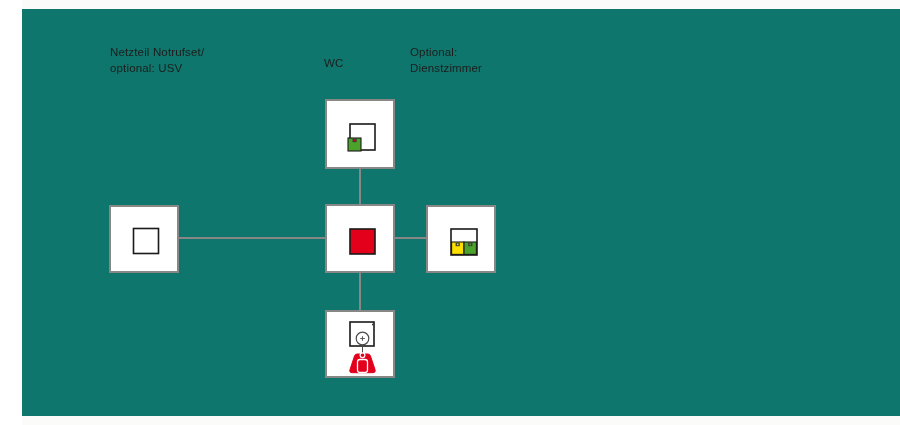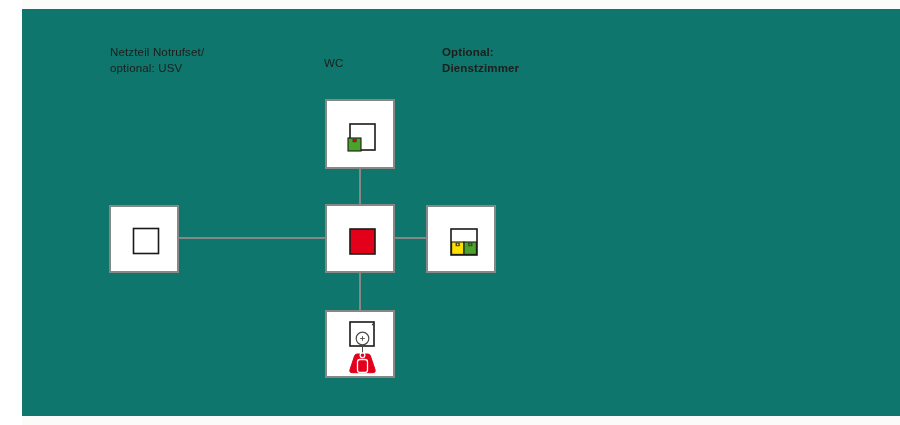--- a/index.html
+++ b/index.html
@@ -44,21 +44,21 @@
   <div class="strip top" style="background-color: rgb(251, 251, 250);"></div>
   <div class="strip bottom" style="background-color: rgb(251, 251, 250);"></div>
 
   <div class="label" style="left: 88px; top: 44px; color: rgb(29, 29, 27);">
     <div>Netzteil Notrufset/</div>
     <div>optional: USV</div>
   </div>
   <div class="label" style="left: 302px; top: 55px; color: rgb(29, 29, 27);">
     <div>WC</div>
   </div>
-  <div class="label" style="left: 420px; top: 44px; color: rgb(29, 29, 27); font-weight: bold;">
+  <div class="label" style="left: 388px; top: 44px; color: rgb(29, 29, 27);">
     <div>Optional:</div>
     <div>Dienstzimmer</div>
   </div>
 
   <div class="connector" style="left: 156px; top: 237px; width: 148px; height: 2px; background-color: rgb(135, 135, 134);"></div>
   <div class="connector" style="left: 372px; top: 237px; width: 33px; height: 2px; background-color: rgb(135, 135, 134);"></div>
   <div class="connector" style="left: 337px; top: 168px; width: 2px; height: 37px; background-color: rgb(135, 135, 134);"></div>
   <div class="connector" style="left: 337px; top: 272px; width: 2px; height: 39px; background-color: rgb(135, 135, 134);"></div>
 
   <div class="node" style="left: 87px; top: 205px; width: 70px; height: 68px; border-color: rgb(135, 135, 134);" title="Netzteil Notrufset / optional: USV">

